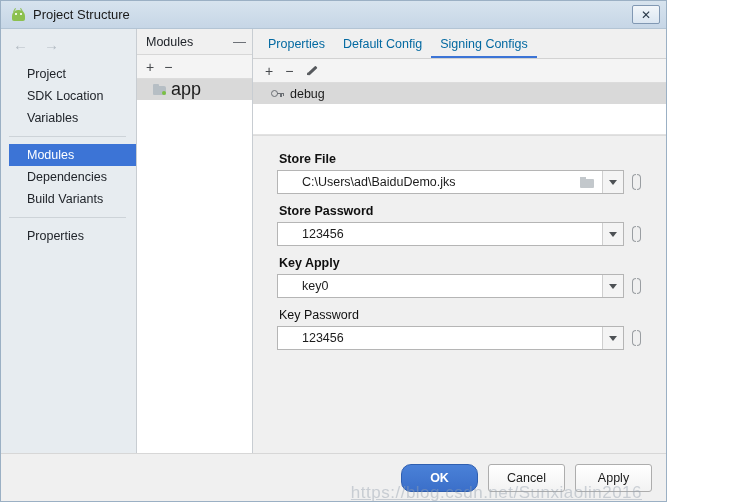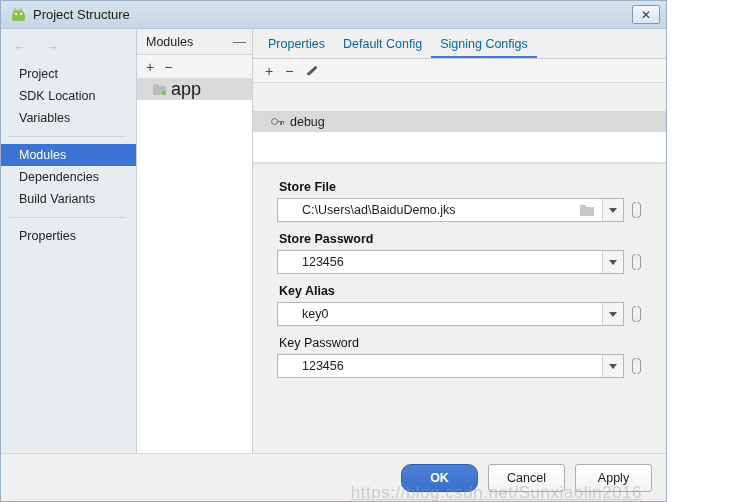--- a/index.html
+++ b/index.html
@@ -55,21 +55,21 @@
     width: 136px; flex: 0 0 136px;
     background: #e7ecf0;
     border-right: 1px solid #c8cdd2;
     display: flex; flex-direction: column;
   }
   #nav-arrows { height: 30px; display: flex; align-items: center; padding-left: 12px; gap: 16px; }
   .nav-arrow { color: #b4bcc4; font-size: 15px; line-height: 1; cursor: default; }
   #nav-items { padding-top: 4px; }
   .nav-item {
     height: 22px; line-height: 22px;
-    padding-left: 18px; font-size: 12.5px; color: #20242a; cursor: pointer;
+    padding-left: 18px; font-size: 12.5px; color: #20242a; cursor: pointer; margin-left: 8px;
   }
   .nav-item.selected { background: #3c74d6; color: #ffffff; }
   .nav-sep { height: 1px; background: #cdd3d8; margin: 7px 10px 7px 8px; }
   
   #modules-panel {
     width: 116px; flex: 0 0 116px;
     background: #ffffff;
     border-right: 1px solid #c8cdd2;
     display: flex; flex-direction: column;
   }
@@ -117,21 +117,21 @@
   }
   .pencil-icon { width: 13px; height: 13px; position: relative; cursor: pointer; }
   .pencil-icon .shaft {
     position: absolute; left: 2px; top: 5px; width: 11px; height: 3px;
     background: #56595d; transform: rotate(-42deg); border-radius: 1px;
   }
   .pencil-icon .tip {
     position: absolute; left: 0px; top: 9px; width: 0; height: 0;
     border: 2.5px solid transparent; border-right-color: #56595d; transform: rotate(-42deg);
   }
-  #configs-list { flex: 0 0 52px; background: #ffffff; border-bottom: 1px solid #e2e2e2; margin-top: 28px; }
+  #configs-list { flex: 0 0 52px; background: #ffffff; border-bottom: 1px solid #e2e2e2; }
   .config-row {
     height: 21px; display: flex; align-items: center; gap: 6px;
     padding-left: 18px; background: #d9d9d9; cursor: pointer;
   }
   .key-icon { width: 13px; height: 9px; position: relative; flex: 0 0 13px; }
   .key-icon .ring {
     position: absolute; left: 0; top: 1px; width: 7px; height: 7px;
     border: 1.6px solid #6b6f74; border-radius: 50%;
   }
   .key-icon .stem { position: absolute; left: 6px; top: 3.6px; width: 7px; height: 1.6px; background: #6b6f74; }
@@ -318,21 +318,21 @@
                 </span>
             </div>
             <span class="var-icon">
               <span class="lp"></span>
                 <span class="rp"></span>
             </span>
           </div>
         </div>
 
         <div class="field-group">
-          <div class="field-label bold">Key Alias</div>
+          <div class="field-label bold">Key Apply</div>
           <div class="field-row">
             <div class="combo">
               <span class="combo-value">key0</span>
               <span class="combo-arrow">
                   <span class="caret"></span>
                 </span>
             </div>
             <span class="var-icon">
               <span class="lp"></span>
                 <span class="rp"></span>

